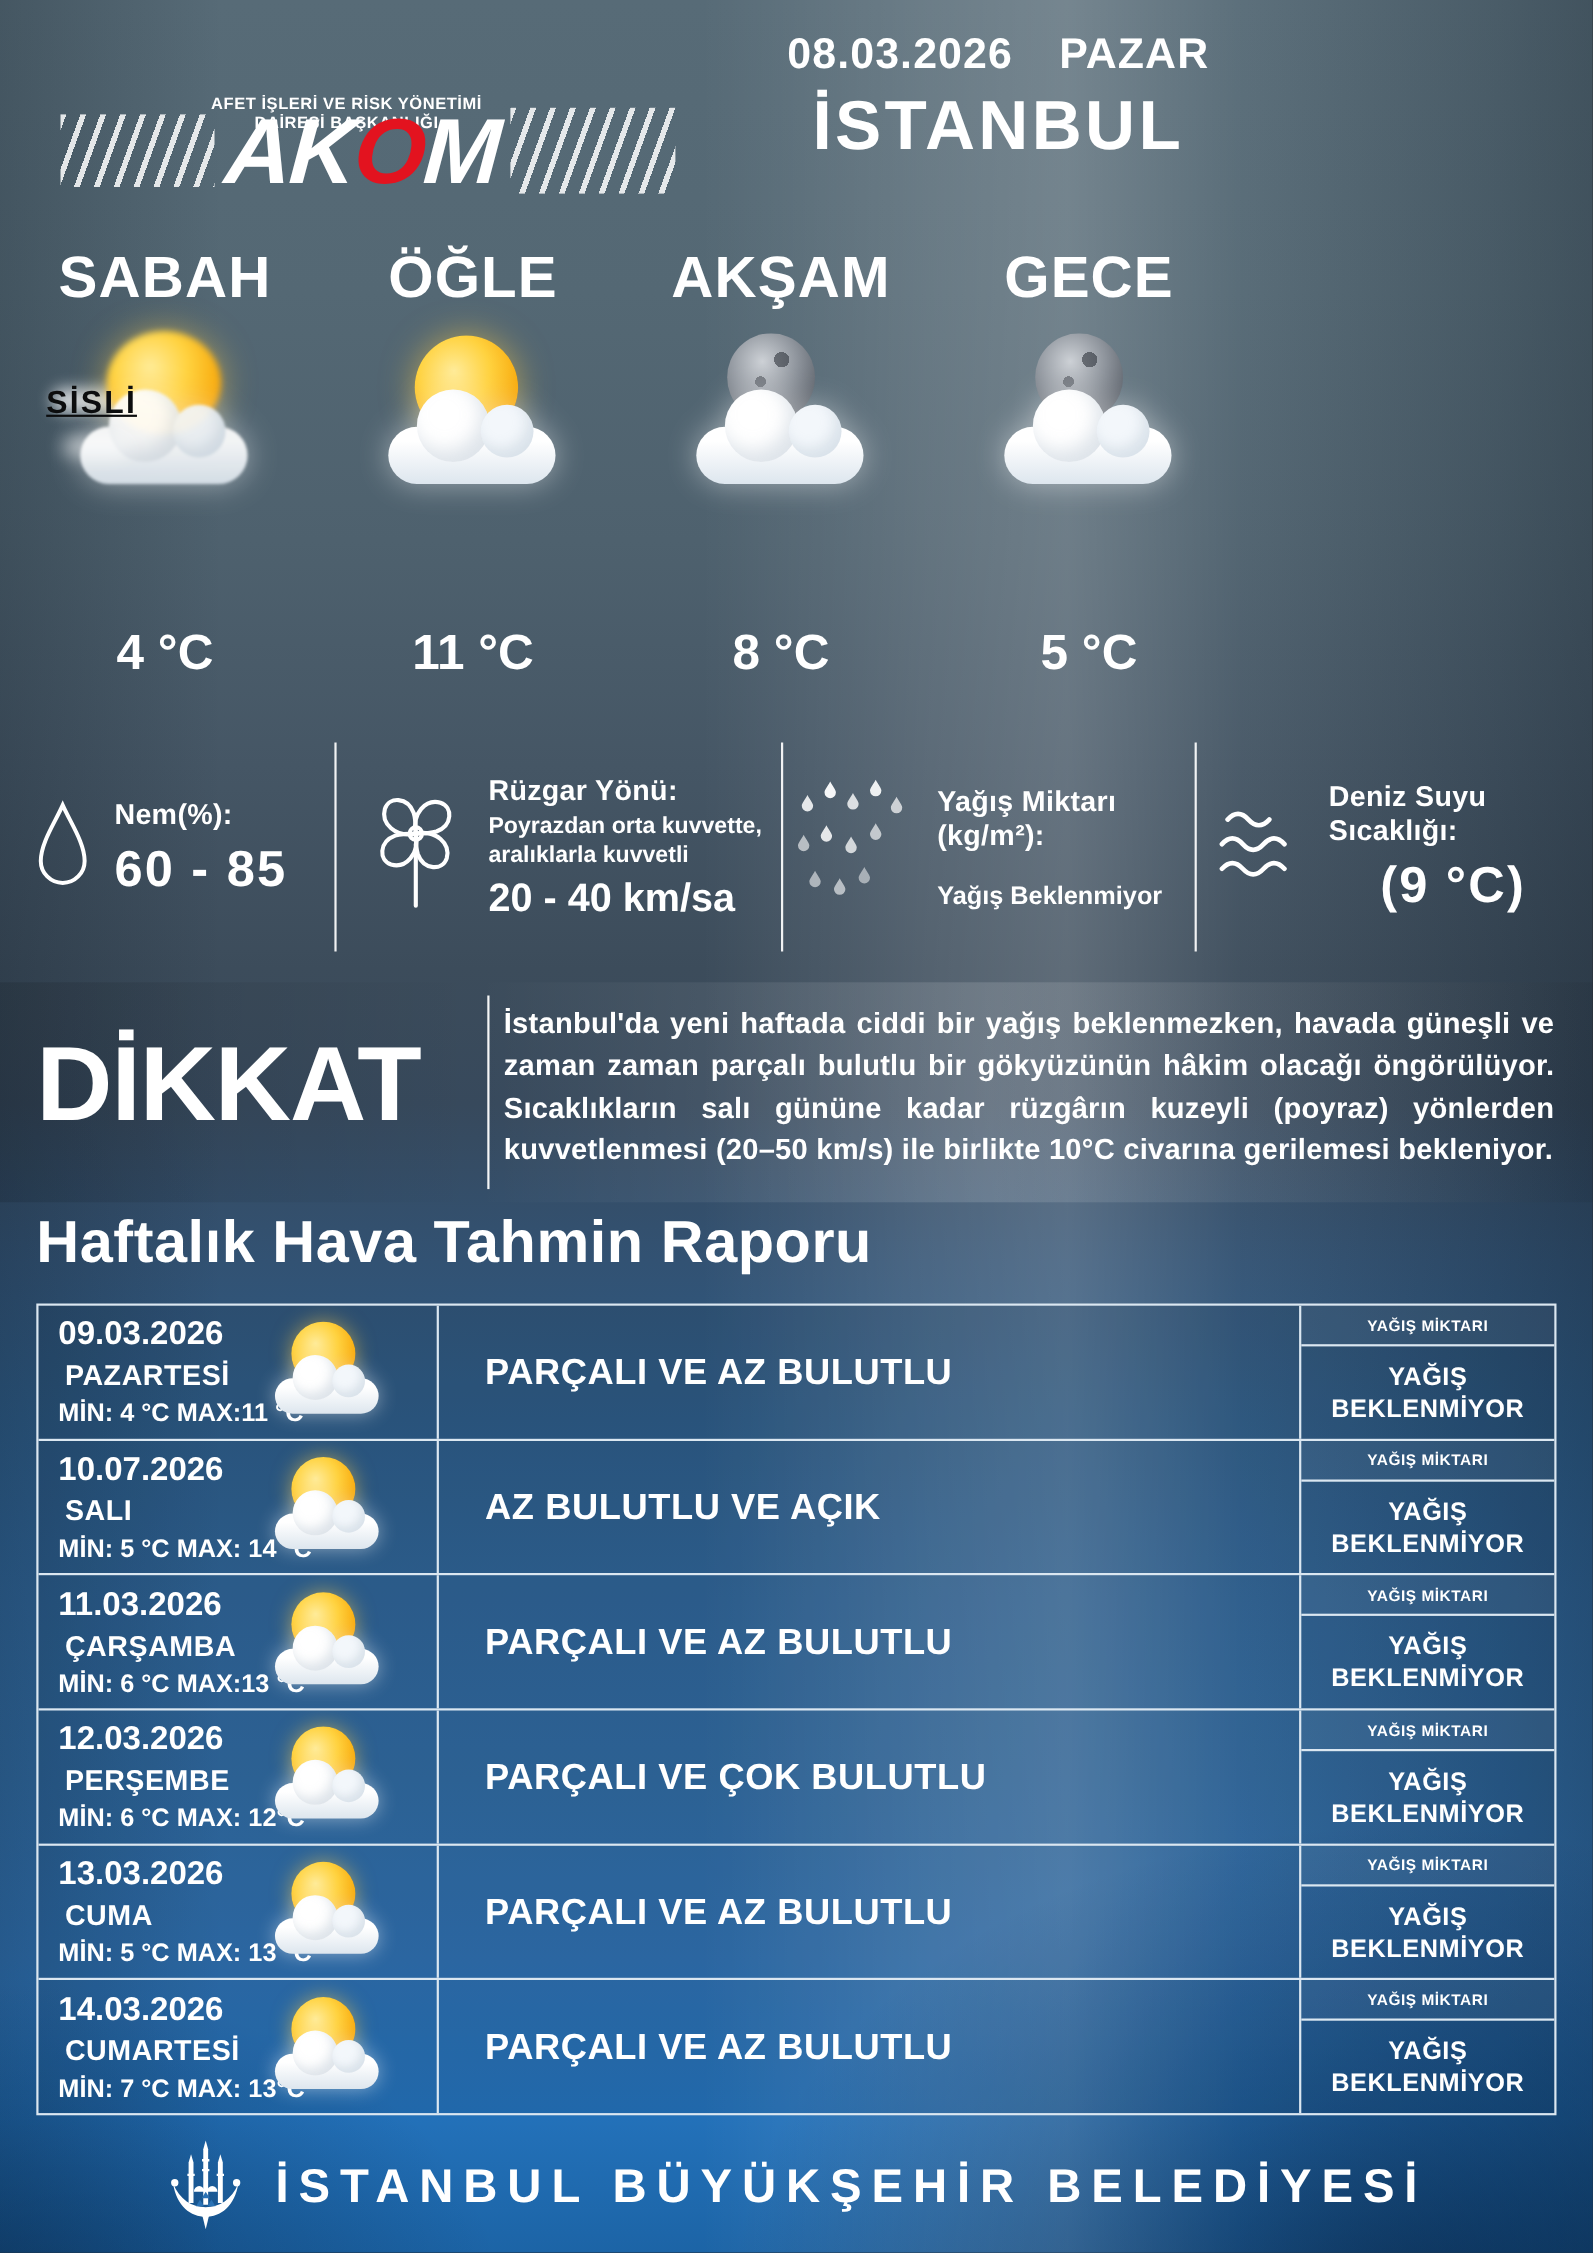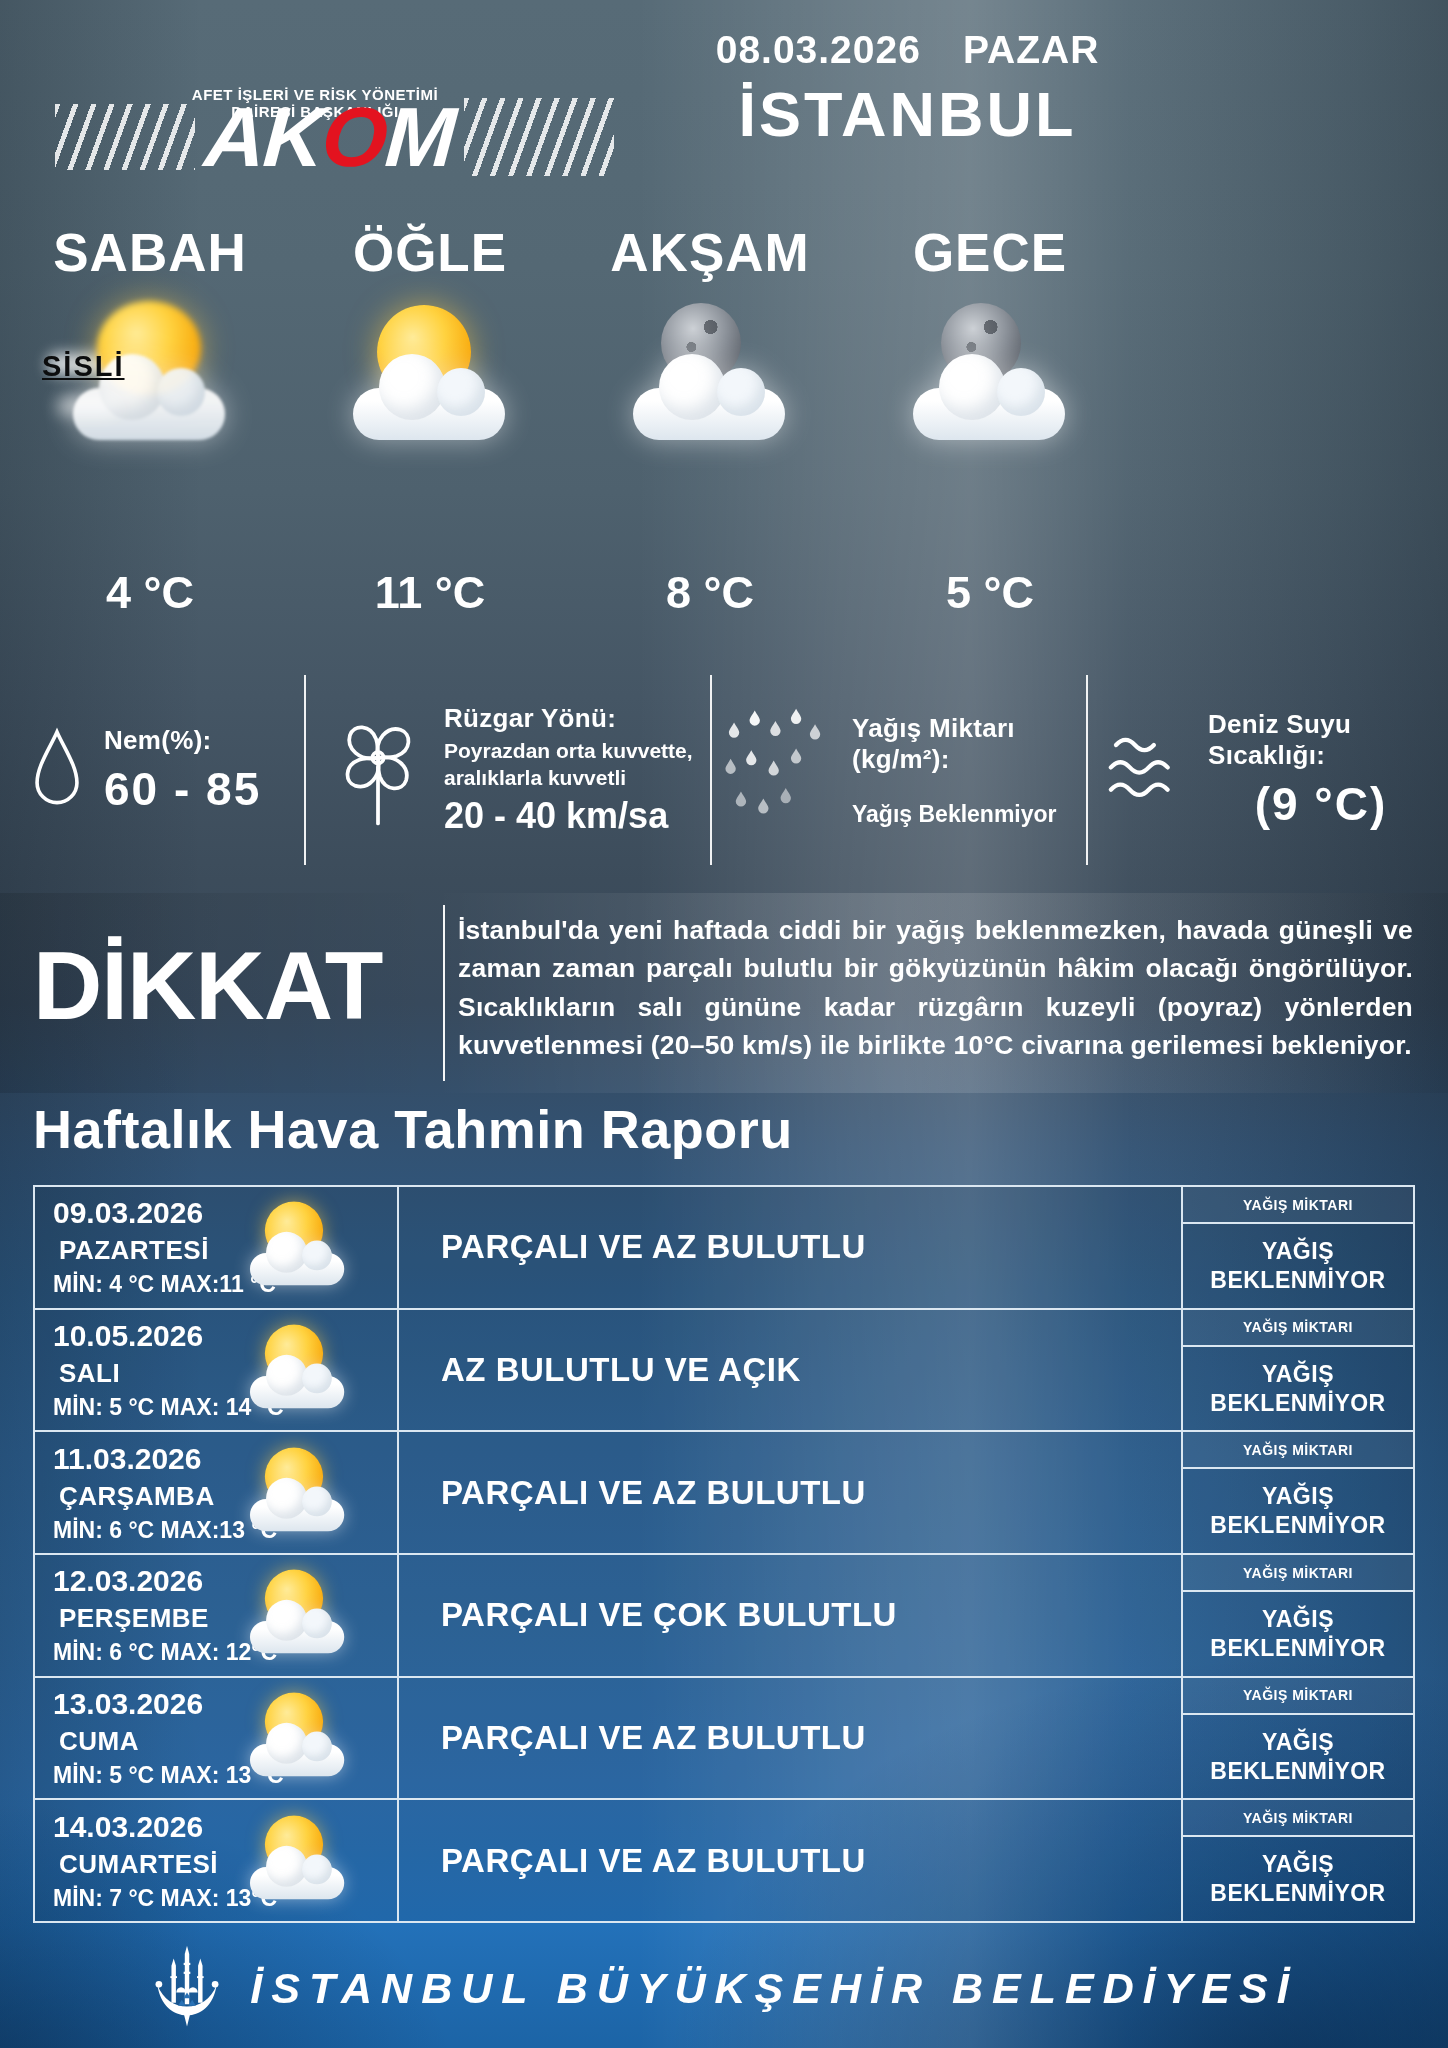--- a/index.html
+++ b/index.html
@@ -104,21 +104,21 @@
   .c-right { width:232px; flex:none; border-left:2px solid #dbe7f1; box-sizing:border-box;
     display:flex; flex-direction:column; }
   .amt-head { height:35px; flex:none; border-bottom:2px solid #dbe7f1; display:flex; align-items:center;
     justify-content:center; font-size:14px; font-weight:800; letter-spacing:.5px;
     background:rgba(255,255,255,.05); }
   .amt-val { flex:1; display:flex; align-items:center; justify-content:center; text-align:center;
     font-size:23px; font-weight:800; letter-spacing:.5px; line-height:1.25; padding:0 18px; }
 
   
   .footer { top:1938px; left:0; width:1448px; height:100px; display:flex; align-items:center;
-    justify-content:center; gap:26px;font-style:italic; }
+    justify-content:center; gap:26px; }
   .footer-org { font-size:43px; font-weight:800; letter-spacing:9px; }
 </style>
 </head>
 <body>
 
 <div class="poster">
 
   <div class="abs agency-label">AFET İŞLERİ VE RİSK YÖNETİMİ DAİRESİ BAŞKANLIĞI</div>
   <div class="abs akom-row">
     <div class="stripes left"></div>
@@ -286,21 +286,21 @@
         </div>
       <div class="c-right">
         <div class="amt-head">YAĞIŞ MİKTARI</div>
         <div class="amt-val">YAĞIŞ BEKLENMİYOR</div>
       </div>
     </div>
 
     <div class="wrow">
       <div class="c-left">
         <div class="d-stack">
-          <div class="d-date">10.05.2026</div>
+          <div class="d-date">10.07.2026</div>
           <div class="d-day">SALI</div>
           <div class="d-minmax">MİN: 5 °C MAX: 14 °C</div>
         </div>
         <div class="wicon-box">
             <div class="wicon">
               <div class="sun"></div>
               <div class="cloud"></div>
             </div>
           </div>
       </div>

